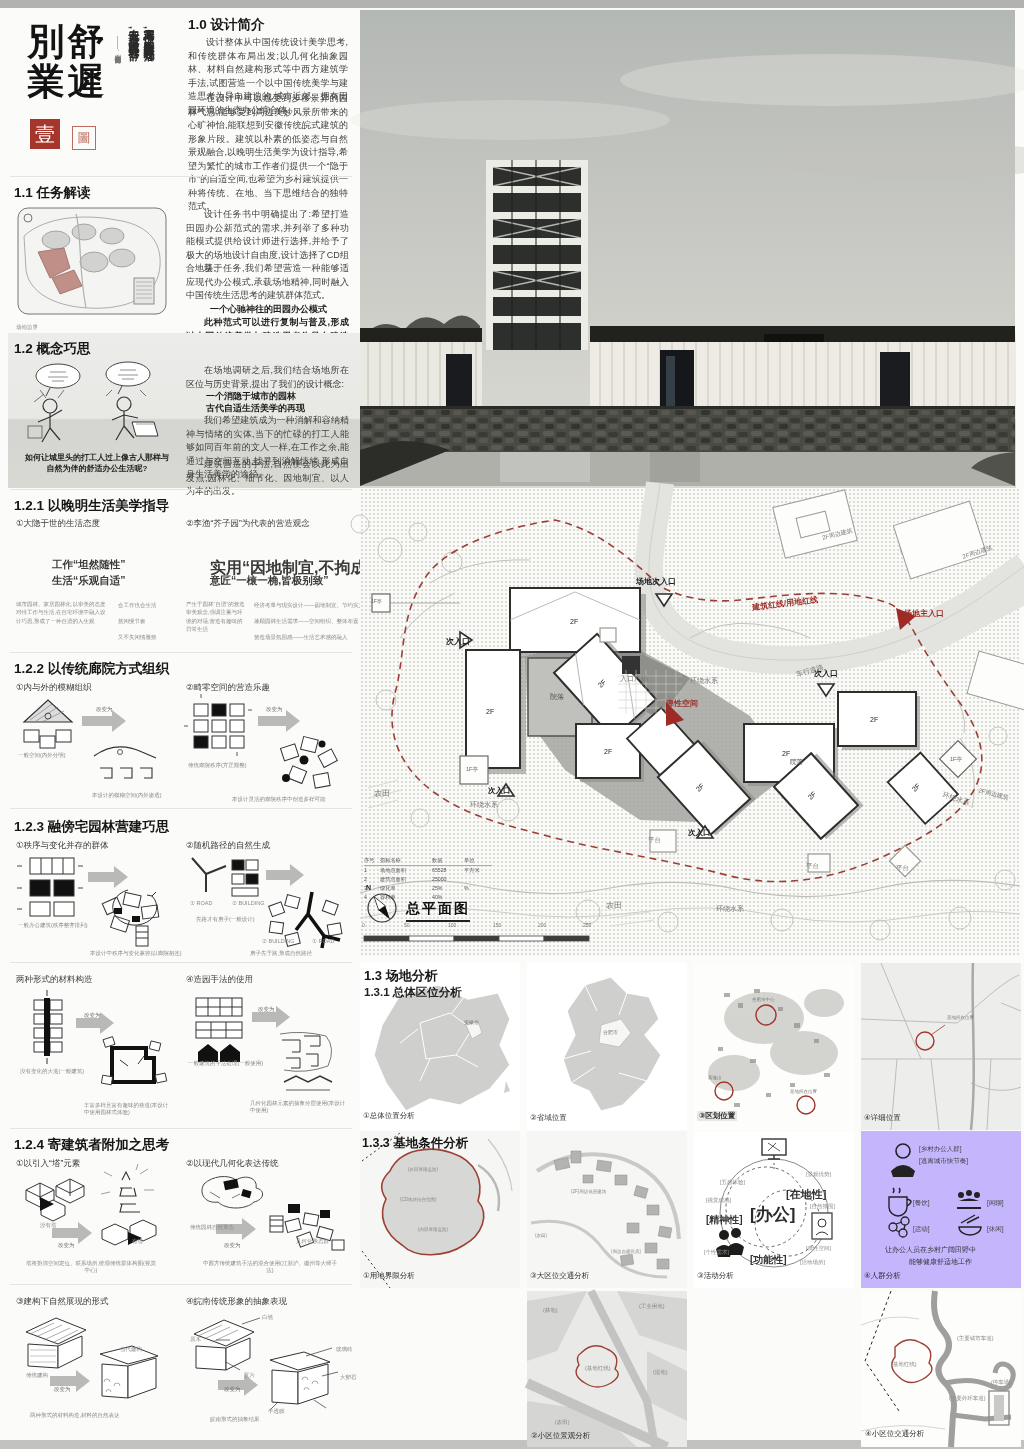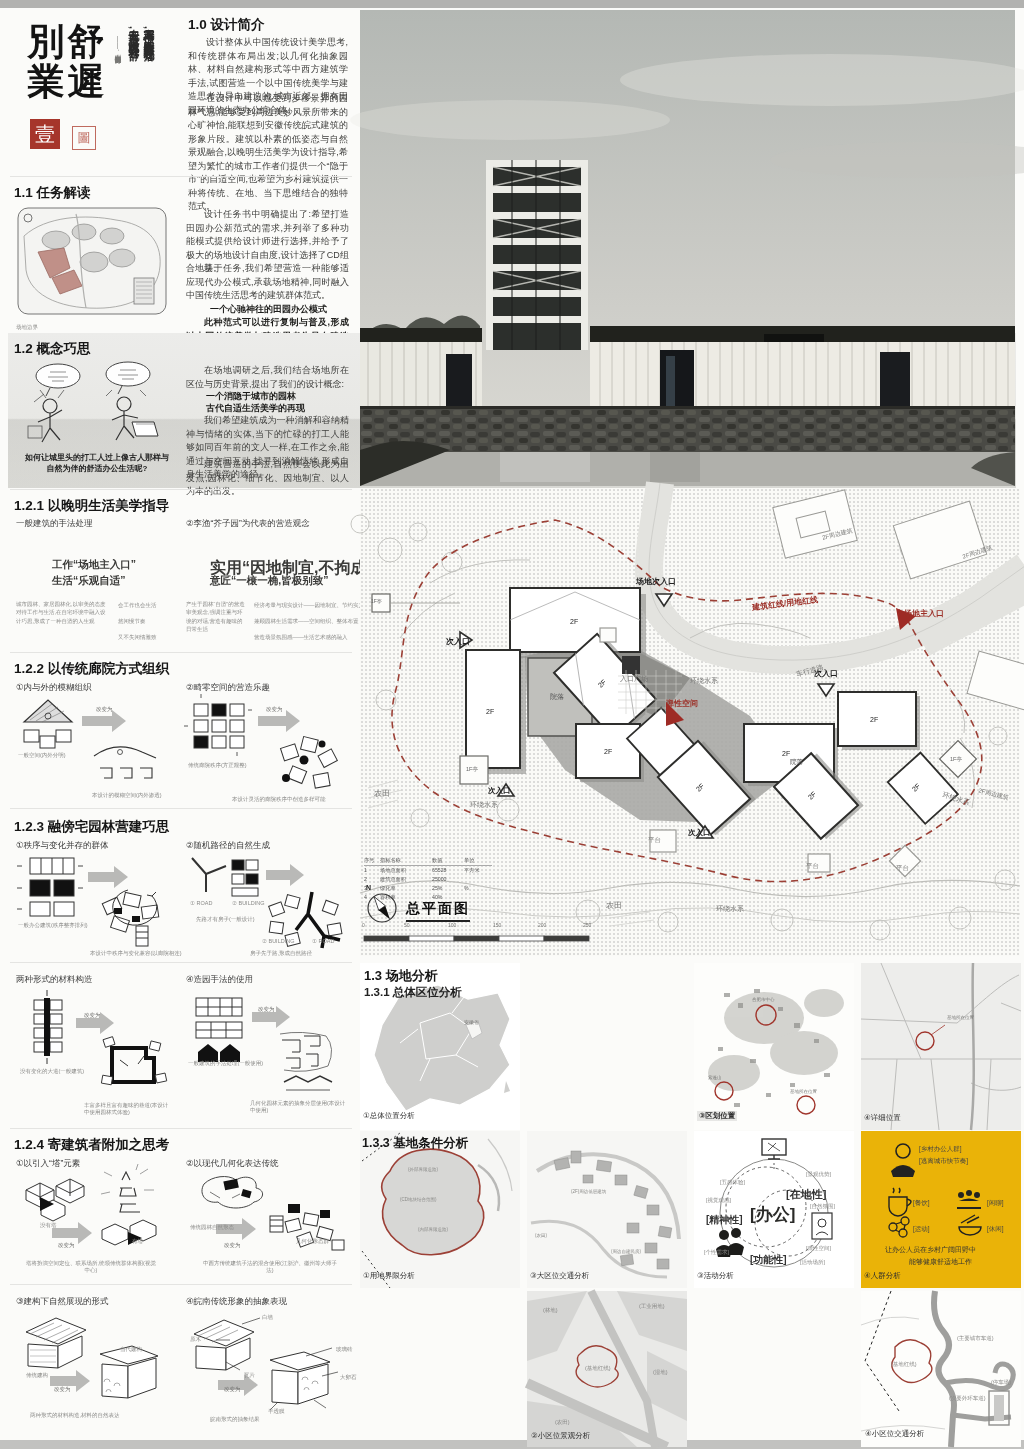--- a/index.html
+++ b/index.html
@@ -112,22 +112,22 @@
     <div class="para" style="left:186px;top:364px;width:163px;">在场地调研之后,我们结合场地所在区位与历史背景,提出了我们的设计概念:</div>
     <div class="t em" style="left:206px;top:390px;font-size:9px;">一个消隐于城市的园林</div>
     <div class="t em" style="left:206px;top:402px;font-size:9px;">古代自适生活美学的再现</div>
     <div class="para" style="left:186px;top:414px;width:163px;">我们希望建筑成为一种消解和容纳精神与情绪的实体,当下的忙碌的打工人能够如同百年前的文人一样,在工作之余,能通过与空间互动,找寻到消解情绪,形成自身生活美学的途径。</div>
     <div class="para" style="left:186px;top:458px;width:163px;">建筑营造的手法,自然便会以此为出发点,园林化、细节化、因地制宜、以人为本的出发。</div>
   </div>
 
   <div class="hl" style="left:10px;top:489px;width:342px;"></div>
   <div>
     <div class="t sec" style="left:14px;top:497px;">1.2.1 以晚明生活美学指导</div>
-    <div class="t sub" style="left:16px;top:518px;">一般建筑的手法处理</div>
-    <div class="t b" style="left:52px;top:558px;font-size:10.5px;color:#3a3a38;">工作“场地主入口”</div>
+    <div class="t sub" style="left:16px;top:518px;">①大隐于世的生活态度</div>
+    <div class="t b" style="left:52px;top:558px;font-size:10.5px;color:#3a3a38;">工作“坦然随性”</div>
     <div class="t b" style="left:52px;top:574px;font-size:10.5px;color:#3a3a38;">生活“乐观自适”</div>
     <div class="t mini" style="left:16px;top:600px;width:90px;white-space:normal;line-height:1.5;">城市园林、家居园林化,以审美的态度对待工作与生活,在自宅环境中融入设计巧思,形成了一种自适的人生观</div>
     <div class="t mini" style="left:118px;top:602px;">会工作也会生活</div>
     <div class="t mini" style="left:118px;top:618px;">悠闲慢节奏</div>
     <div class="t mini" style="left:118px;top:634px;">又不失闲情雅致</div>
     <div class="t sub" style="left:186px;top:518px;">②李渔“芥子园”为代表的营造观念</div>
     <div class="t b" style="left:210px;top:558px;font-size:16px;color:#3a3a38;">实用“因地制宜,不拘成见”</div>
     <div class="t b" style="left:210px;top:574px;font-size:10.5px;color:#3a3a38;text-align:center;">意匠“一榱一桷,皆极别致”</div>
     <div class="t mini" style="left:186px;top:600px;width:62px;white-space:normal;line-height:1.5;">产生于园林“自适”的营造审美观念,强调注重与环境的对话,营造有趣味的日常生活</div>
     <div class="t mini" style="left:254px;top:602px;">经济考量与现实设计——因地制宜、节约实力</div>
@@ -666,20 +666,29 @@
       <path d="M22,62 L40,32 L78,22 L108,36 L138,30 L150,56 L140,82 L150,102 L130,126 L100,142 L70,136 L46,148 L26,120 L14,92 Z" fill="#cfcfcd" stroke="#fff" stroke-width="1.2"></path>
       <path d="M60,60 L90,50 L112,66 L96,92 L66,96 Z M40,80 L58,66 M92,50 L104,34 M70,96 L60,118 M96,92 L118,104" fill="none" stroke="#fff" stroke-width="1"></path>
       <path d="M106,62 L118,58 L122,70 L112,76 Z" fill="#f6f6f4" stroke="#bbb" stroke-width="0.8"></path>
       <path d="M146,118 l4,10 l-6,2 Z" fill="#cfcfcd"></path>
     </svg>
     <div class="t g" style="left:104px;top:56px;font-size:5px;">安徽省</div>
     <div class="t sec" style="left:4px;top:4px;font-size:13px;">1.3 场地分析</div>
     <div class="t b" style="left:4px;top:22px;font-size:11.5px;color:#222;">1.3.1 总体区位分析</div>
     <div class="t cap" style="left:3px;top:148px;">①总体位置分析</div>
   </div>
+  <div class="pnl" style="left:527px;top:963px;background:#fff;">
+    <svg width="160" height="167" viewBox="0 0 160 167" style="left:0;top:0;">
+      <path d="M58,22 L84,14 L100,30 L122,34 L132,56 L118,72 L134,92 L120,118 L96,142 L74,148 L62,128 L44,120 L36,96 L48,72 L40,48 Z" fill="#cfcfcd" stroke="#fff" stroke-width="1.2"></path>
+      <path d="M58,22 L70,48 M100,30 L92,52 M44,120 L68,104 M120,118 L92,110 M36,96 L64,88" stroke="#fff" stroke-width="1" fill="none"></path>
+      <path d="M74,62 L94,56 L104,70 L92,84 L72,80 Z" fill="#f6f6f4" stroke="#bbb" stroke-width="0.8"></path>
+    </svg>
+    <div class="t g" style="left:76px;top:66px;font-size:5px;">合肥市</div>
+    <div class="t cap" style="left:3px;top:150px;">②省域位置</div>
+  </div>
   <div class="pnl dots" style="left:694px;top:963px;background:#fdfdfb;">
     <svg width="160" height="167" viewBox="0 0 160 167" style="left:0;top:0;">
       <g fill="#c9c9c5" opacity="0.8">
         <ellipse cx="70" cy="55" rx="40" ry="26"></ellipse>
           <ellipse cx="110" cy="90" rx="34" ry="22"></ellipse>
         <ellipse cx="40" cy="110" rx="26" ry="18"></ellipse>
           <ellipse cx="130" cy="40" rx="20" ry="14"></ellipse>
       </g>
       <g fill="#8f8f8b" opacity="0.7">
         <rect x="30" y="30" width="6" height="4"></rect>
@@ -783,21 +792,21 @@
     <div class="t b" style="left:56px;top:122px;font-size:10px;color:#333;">[功能性]</div>
     <div class="t mini" style="left:26px;top:48px;">[五感体验]</div>
     <div class="t mini" style="left:12px;top:66px;">[视觉观感]</div>
     <div class="t mini" style="left:112px;top:40px;">[景观优势]</div>
     <div class="t mini" style="left:116px;top:72px;">[自然氛围]</div>
     <div class="t mini" style="left:10px;top:118px;">[个性需求]</div>
     <div class="t mini" style="left:112px;top:114px;">[弹性空间]</div>
     <div class="t mini" style="left:106px;top:128px;">[活动场所]</div>
     <div class="t cap" style="left:3px;top:140px;">③活动分析</div>
   </div>
-  <div class="pnl" style="left:861px;top:1131px;background:#eab308;height:157px;">
+  <div class="pnl" style="left:861px;top:1131px;background:#c4b5fd;height:157px;">
     <svg width="160" height="157" viewBox="0 0 160 157" style="left:0;top:0;">
       <g>
         <circle cx="42" cy="20" r="7" fill="none" stroke="#222" stroke-width="1.6"></circle>
         <path d="M30,40 q12,-12 24,0 l-2,6 l-20,0 Z" fill="#222"></path>
       </g>
       <g fill="none" stroke="#222" stroke-width="1.4">
         <path d="M28,66 h18 v10 a9,9 0 0 1 -18,0 Z"></path>
           <path d="M46,68 q8,2 0,7"></path>
         <path d="M32,62 q2,-3 0,-5 M38,62 q2,-3 0,-5"></path>
       </g>

